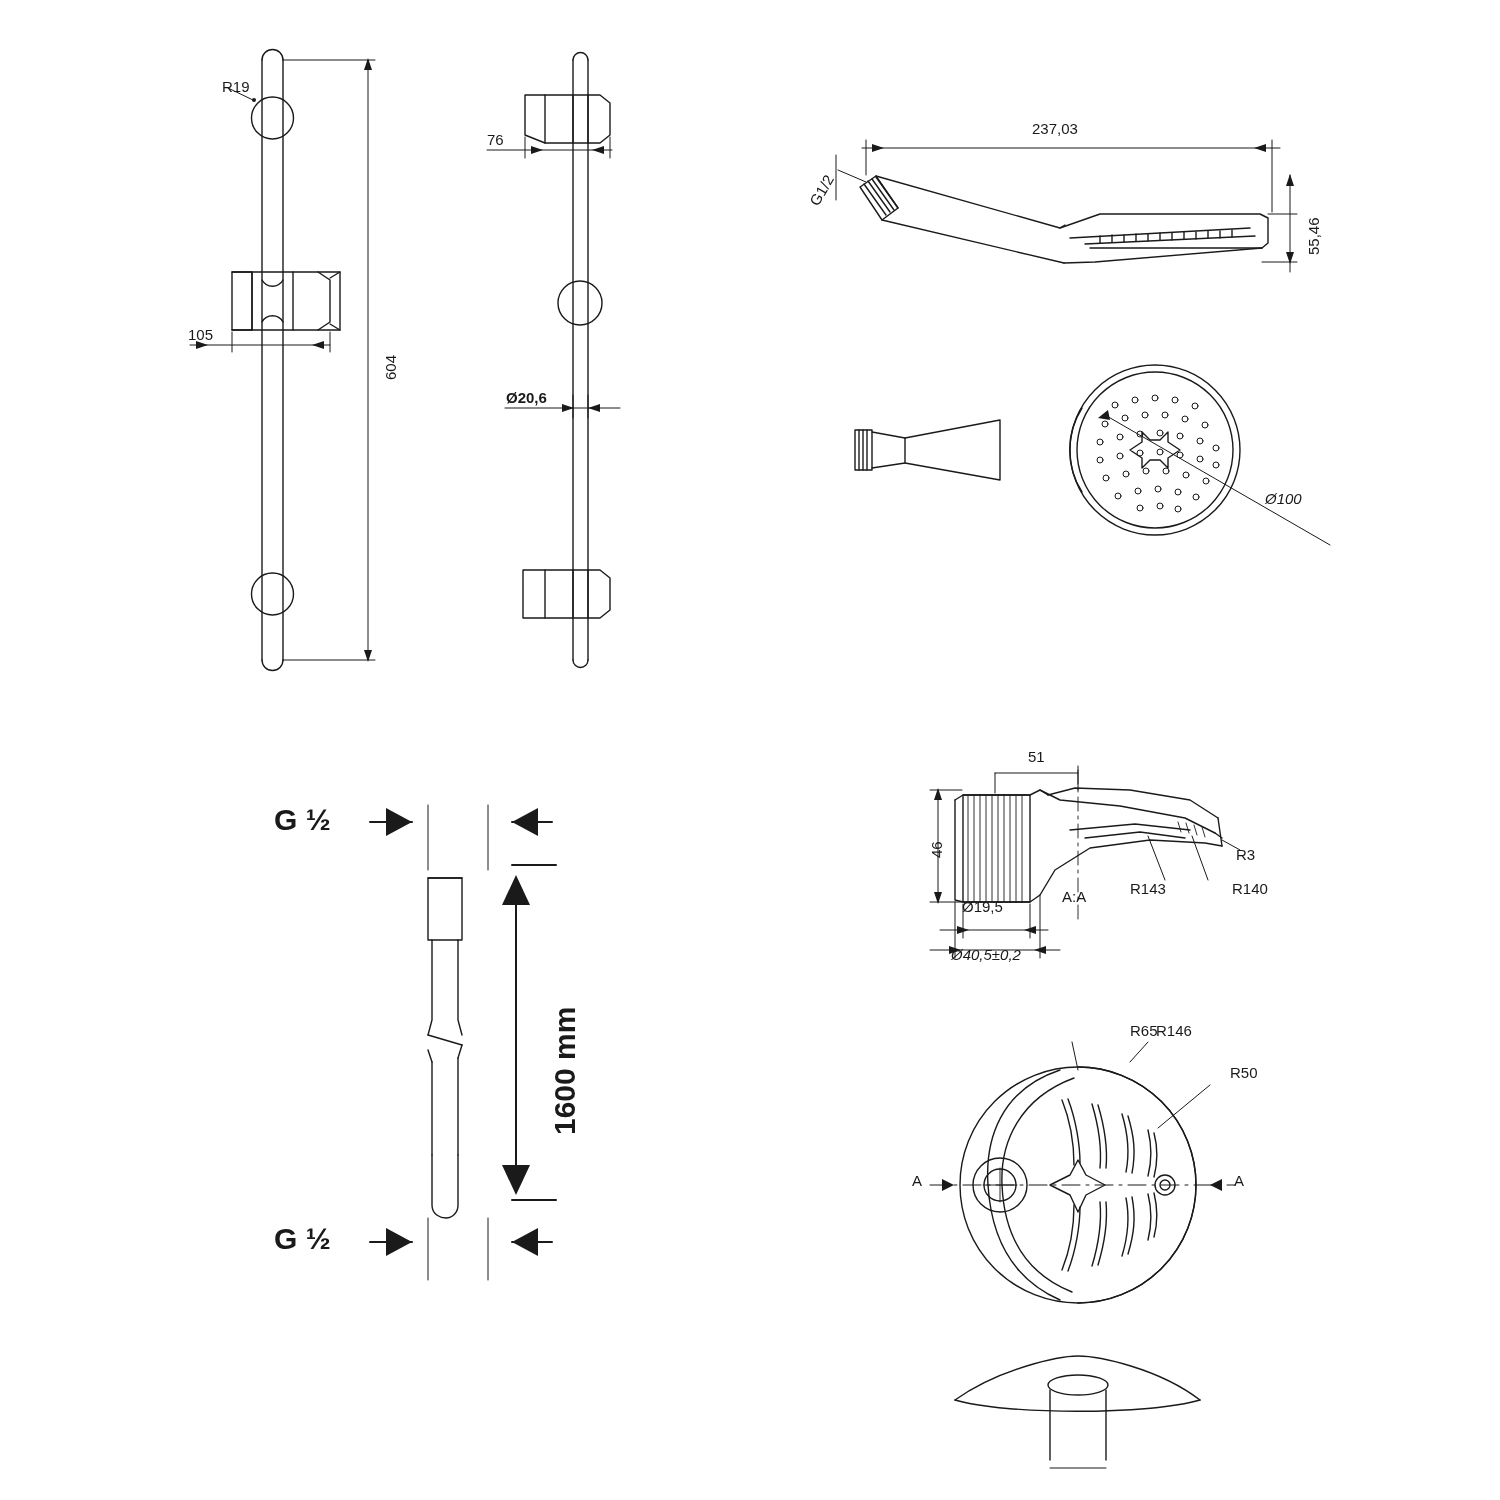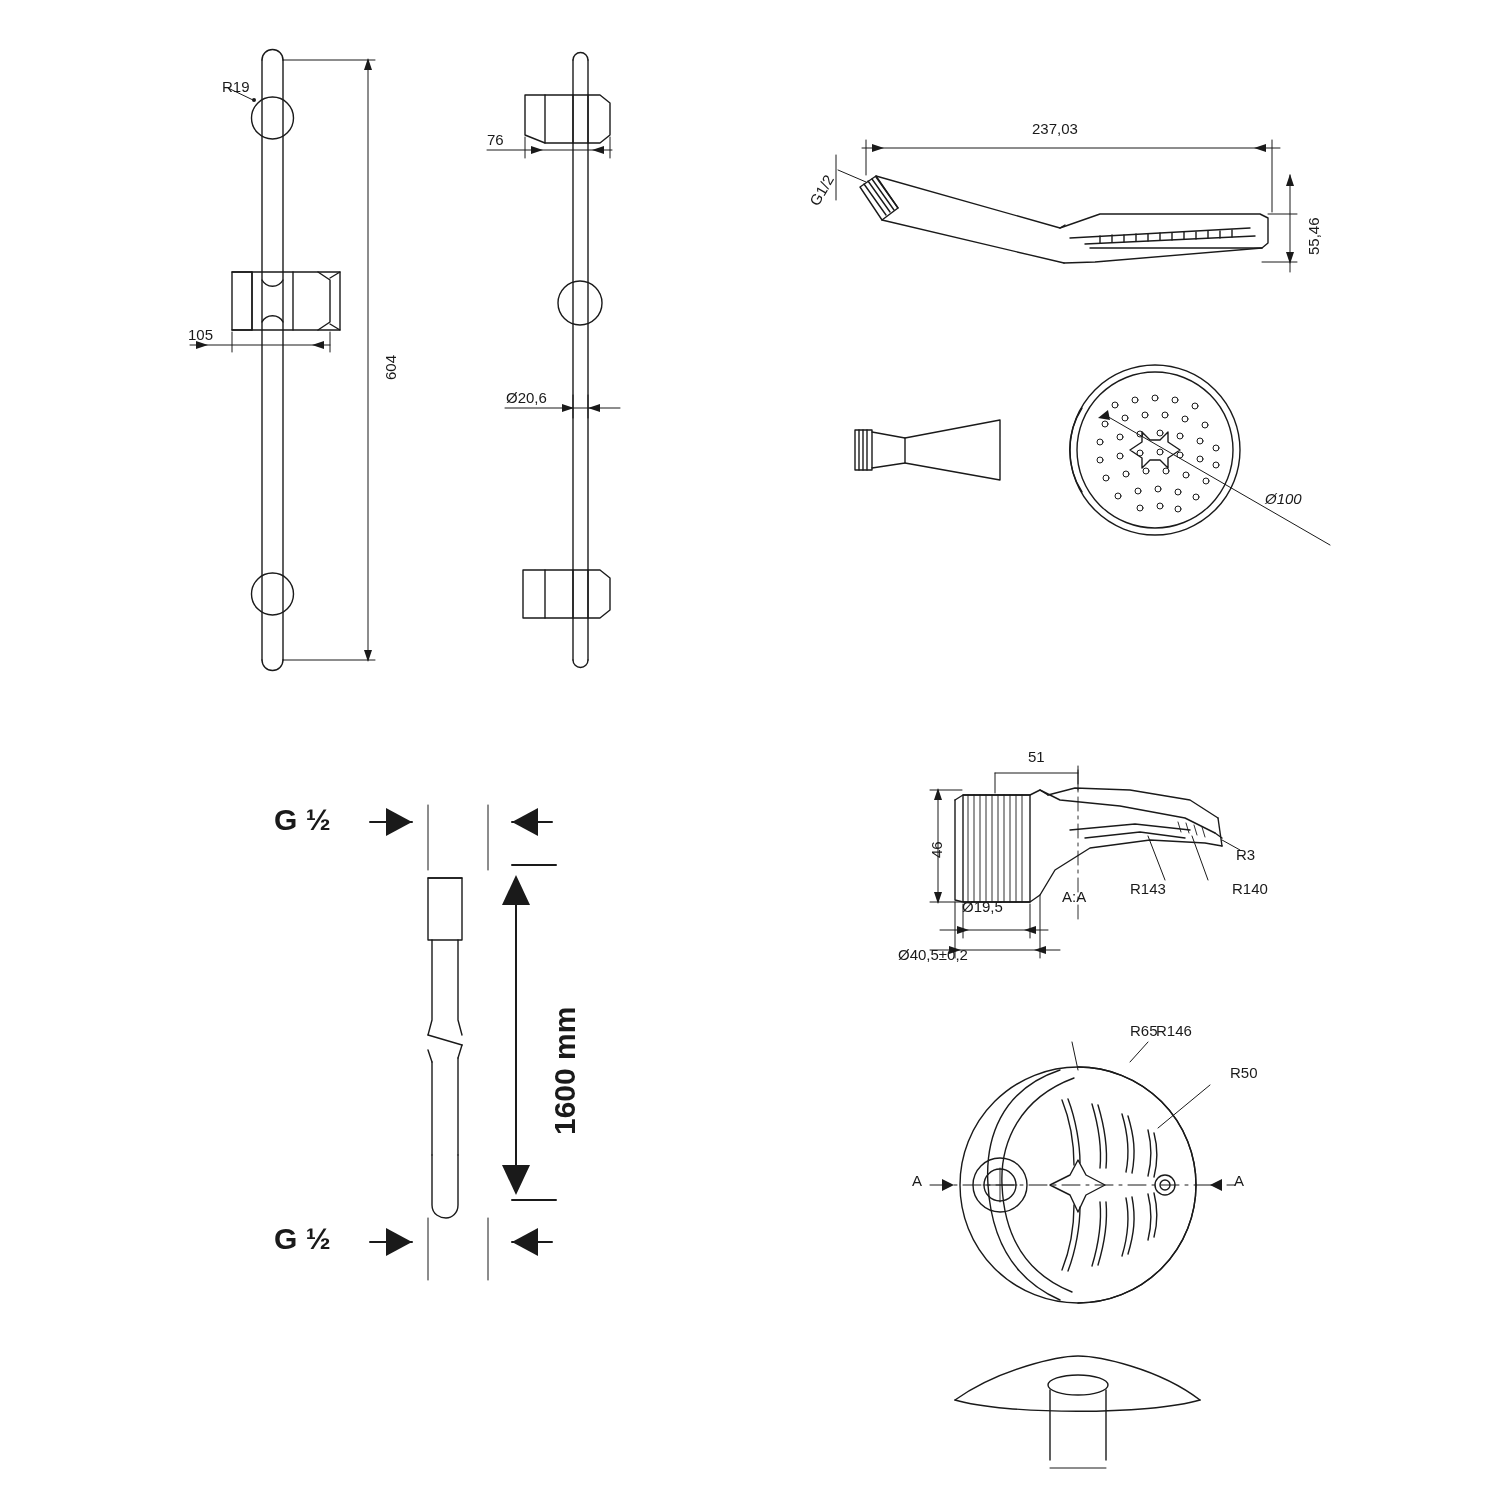--- a/index.html
+++ b/index.html
@@ -369,32 +369,32 @@
       </g>
 
     </g>
   </svg>
 
   <div class="lbl" style="left:222px;top:78px;">R19</div>
   <div class="lbl" style="left:188px;top:326px;">105</div>
   <div class="lbl rotdim" style="left:382px;top:380px;">604</div>
 
   <div class="lbl" style="left:487px;top:131px;">76</div>
-  <div class="lbl" style="left:506px;top:389px;">Ø20,6</div>
+  <div class="lbl" style="left:506px;top:389px;font-weight:bold;">Ø20,6</div>
 
   <div class="lbl" style="left:1032px;top:120px;">237,03</div>
   <div class="lbl rotdim" style="left:1305px;top:255px;">55,46</div>
   <div class="lbl rot-d" style="left:806px;top:200px;">G1/2</div>
 
   <div class="lbl" style="left:1265px;top:490px;font-style:italic;">Ø100</div>
 
   <div class="lbl" style="left:1028px;top:748px;">51</div>
   <div class="lbl rotdim" style="left:928px;top:858px;">46</div>
   <div class="lbl" style="left:962px;top:898px;">Ø19,5</div>
-  <div class="lbl" style="left:898px;top:946px;">Ø40,5±0,2</div>
+  <div class="lbl" style="left:951px;top:946px;font-style:italic;">Ø40,5±0,2</div>
   <div class="lbl" style="left:1062px;top:888px;">A:A</div>
   <div class="lbl" style="left:1236px;top:846px;">R3</div>
   <div class="lbl" style="left:1130px;top:880px;text-align:center;">R143</div>
   <div class="lbl" style="left:1232px;top:880px;">R140</div>
 
   <div class="lbl" style="left:1086px;top:1022px;margin-left:44px;">R65</div>
   <div class="lbl" style="left:1156px;top:1022px;">R146</div>
   <div class="lbl" style="left:1214px;top:1064px;margin-left:16px;">R50</div>
   <div class="lbl" style="left:912px;top:1172px;">A</div>
   <div class="lbl" style="left:1234px;top:1172px;">A</div>

